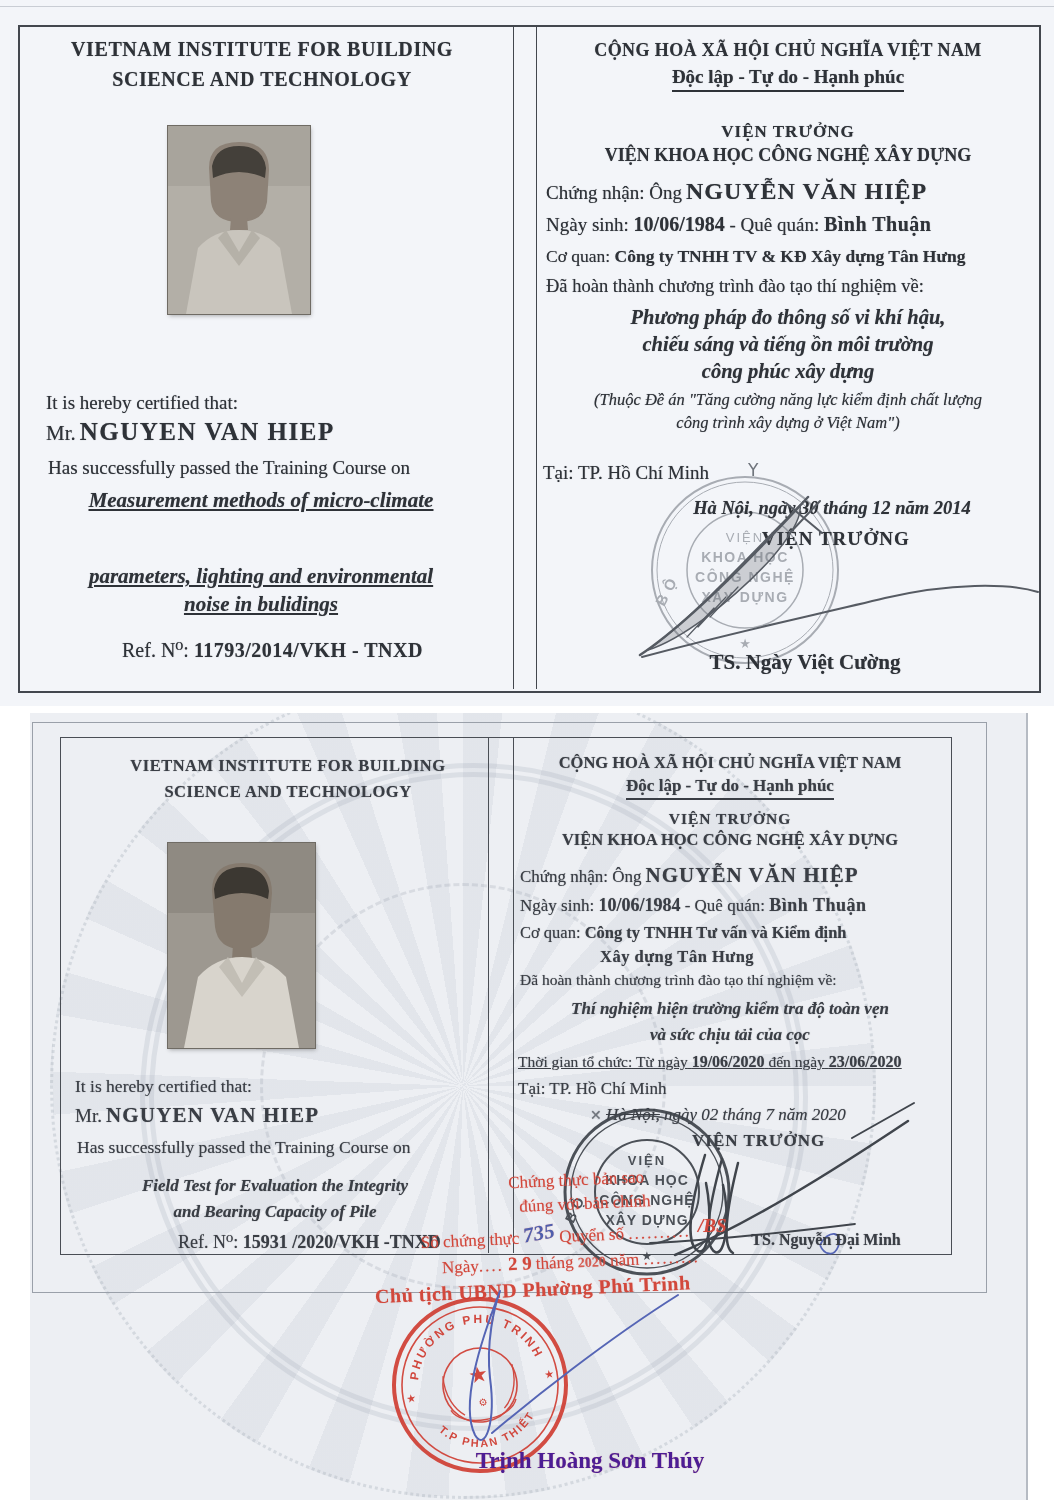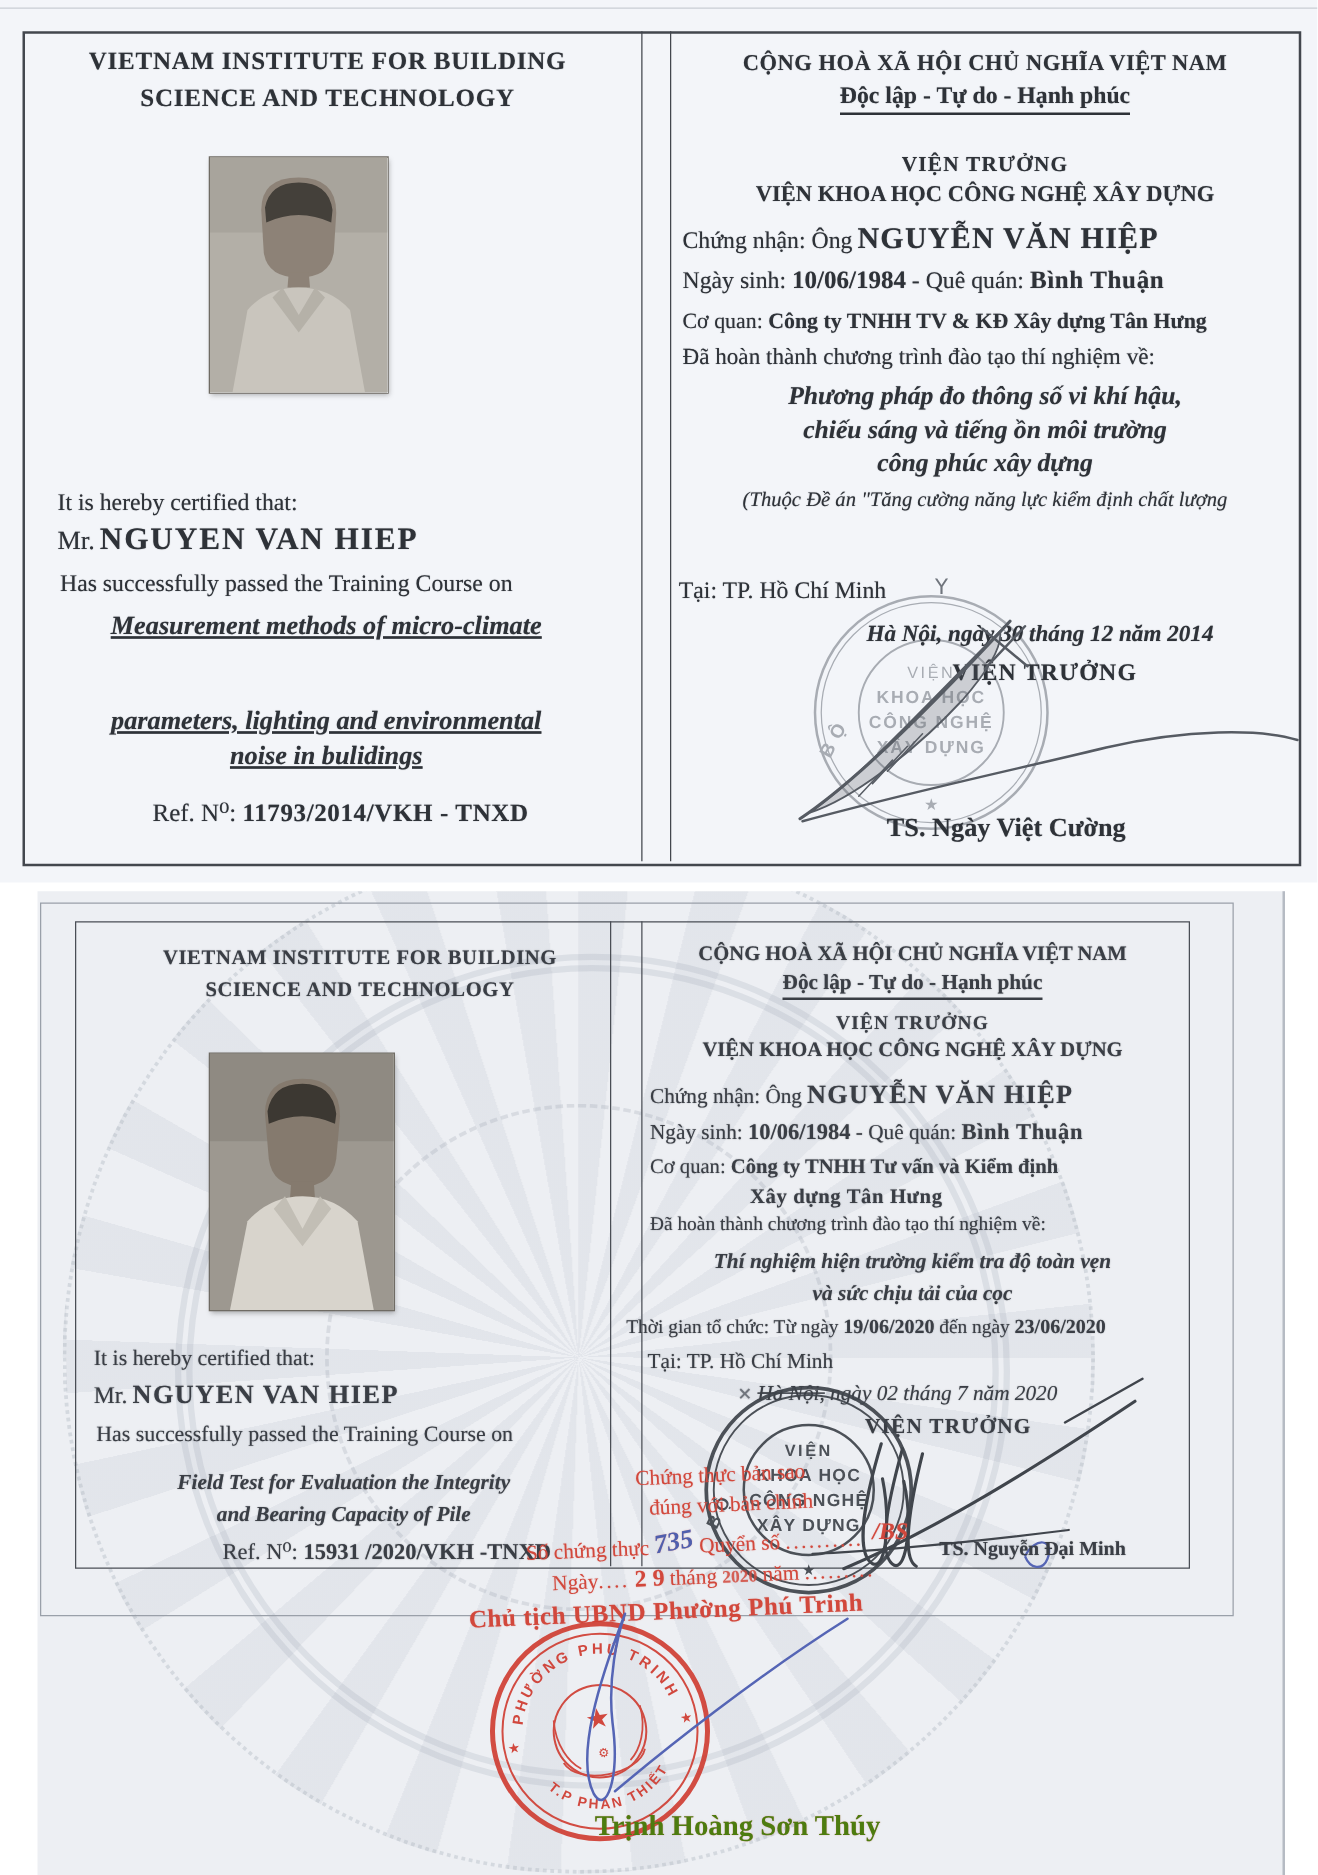--- a/index.html
+++ b/index.html
@@ -108,20 +108,21 @@
   </div>
   <div class="abs fuzz1" style="left:546px;top:276px;font-size:18.5px;">Đã hoàn thành chương trình đào tạo thí nghiệm về:</div>
 
   <div class="abs ctr b i fuzz1" style="left:545px;top:304px;width:486px;font-size:20.5px;line-height:1.32;">
     <span style="display:block;">Phương pháp đo thông số vi khí hậu,</span>
     <span style="display:block;">chiếu sáng và tiếng ồn môi trường</span>
     <span style="display:block;">công phúc xây dựng</span>
   </div>
   <div class="abs ctr i fuzz1" style="left:545px;top:388px;width:486px;font-size:16.5px;line-height:1.4;">
     <span style="display:block;">(Thuộc Đề án "Tăng cường năng lực kiểm định chất lượng</span>
+    <span style="display:block;">công trình xây dựng ở Việt Nam")</span>
   </div>
 
   <div class="abs fuzz1" style="left:543px;top:462px;font-size:19px;">Tại: TP. Hồ Chí Minh</div>
   <div class="abs hand" style="left:748px;top:460px;font-size:17px;">Y</div>
 
   <svg class="abs" style="left:645px;top:470px;opacity:.75;" width="200" height="200" viewBox="0 0 200 200">
     <g fill="none" stroke="#8f949c">
       <circle cx="100" cy="100" r="93" stroke-width="2"></circle>
       <circle cx="100" cy="100" r="88" stroke-width="1"></circle>
       <circle cx="100" cy="100" r="58" stroke-width="1.5"></circle>
@@ -217,21 +218,21 @@
     <span class="b">Công ty TNHH Tư vấn và Kiểm định</span>
   </div>
   <div class="abs b fuzz2" style="left:570px;top:234px;font-size:16.5px;letter-spacing:.5px;">Xây dựng Tân Hưng</div>
   <div class="abs fuzz2" style="left:490px;top:258px;font-size:15.5px;">Đã hoàn thành chương trình đào tạo thí nghiệm về:</div>
 
   <div class="abs ctr b i fuzz2" style="left:488px;top:283px;width:424px;font-size:17px;line-height:1.55;">
     <span style="display:block;">Thí nghiệm hiện trường kiểm tra độ toàn vẹn</span>
     <span style="display:block;">và sức chịu tải của cọc</span>
   </div>
 
-  <div class="abs fuzz2" style="left:471px;top:340px;font-size:15.5px;white-space:nowrap;">
+  <div class="abs fuzz2" style="left:488px;top:340px;font-size:15.5px;white-space:nowrap;text-decoration:underline;">
     <span>Thời gian tổ chức: Từ ngày</span>
     <span class="b" style="font-size:16px;">19/06/2020</span>
     <span>đến ngày</span>
     <span class="b" style="font-size:16px;">23/06/2020</span>
   </div>
   <div class="abs fuzz2" style="left:488px;top:366px;font-size:17px;">Tại: TP. Hồ Chí Minh</div>
 
   <div class="abs i fuzz2" style="left:560px;top:392px;font-size:17px;white-space:nowrap;">
     <span class="hand" style="font-size:14px;">✕</span>
     <span class="strike">Hà Nội,</span>
@@ -316,14 +317,14 @@
     </g>
   </svg>
 
   <svg class="abs" style="left:370px;top:570px;" width="310" height="175" viewBox="0 0 310 175">
     <g fill="none" stroke="#5565b5" stroke-width="2" stroke-linecap="round">
       <path d="M100 8 C 80 60, 60 122, 75 152 C 85 169, 96 140, 90 95 C 86 60, 94 25, 100 8"></path>
       <path d="M92 150 C 130 118, 205 58, 278 12"></path>
     </g>
   </svg>
 
-  <div class="abs ctr" style="left:400px;top:735px;width:320px;font-size:23px;color:#4d7c0f;font-weight:bold;text-shadow:0 0 1px rgba(203,74,67,.5);">Trịnh Hoàng Sơn Thúy</div>
+  <div class="abs ctr" style="left:400px;top:735px;width:320px;font-size:23px;color:#4c1d95;font-weight:bold;text-shadow:0 0 1px rgba(203,74,67,.5);">Trịnh Hoàng Sơn Thúy</div>
 </div>
 
 </body></html>

